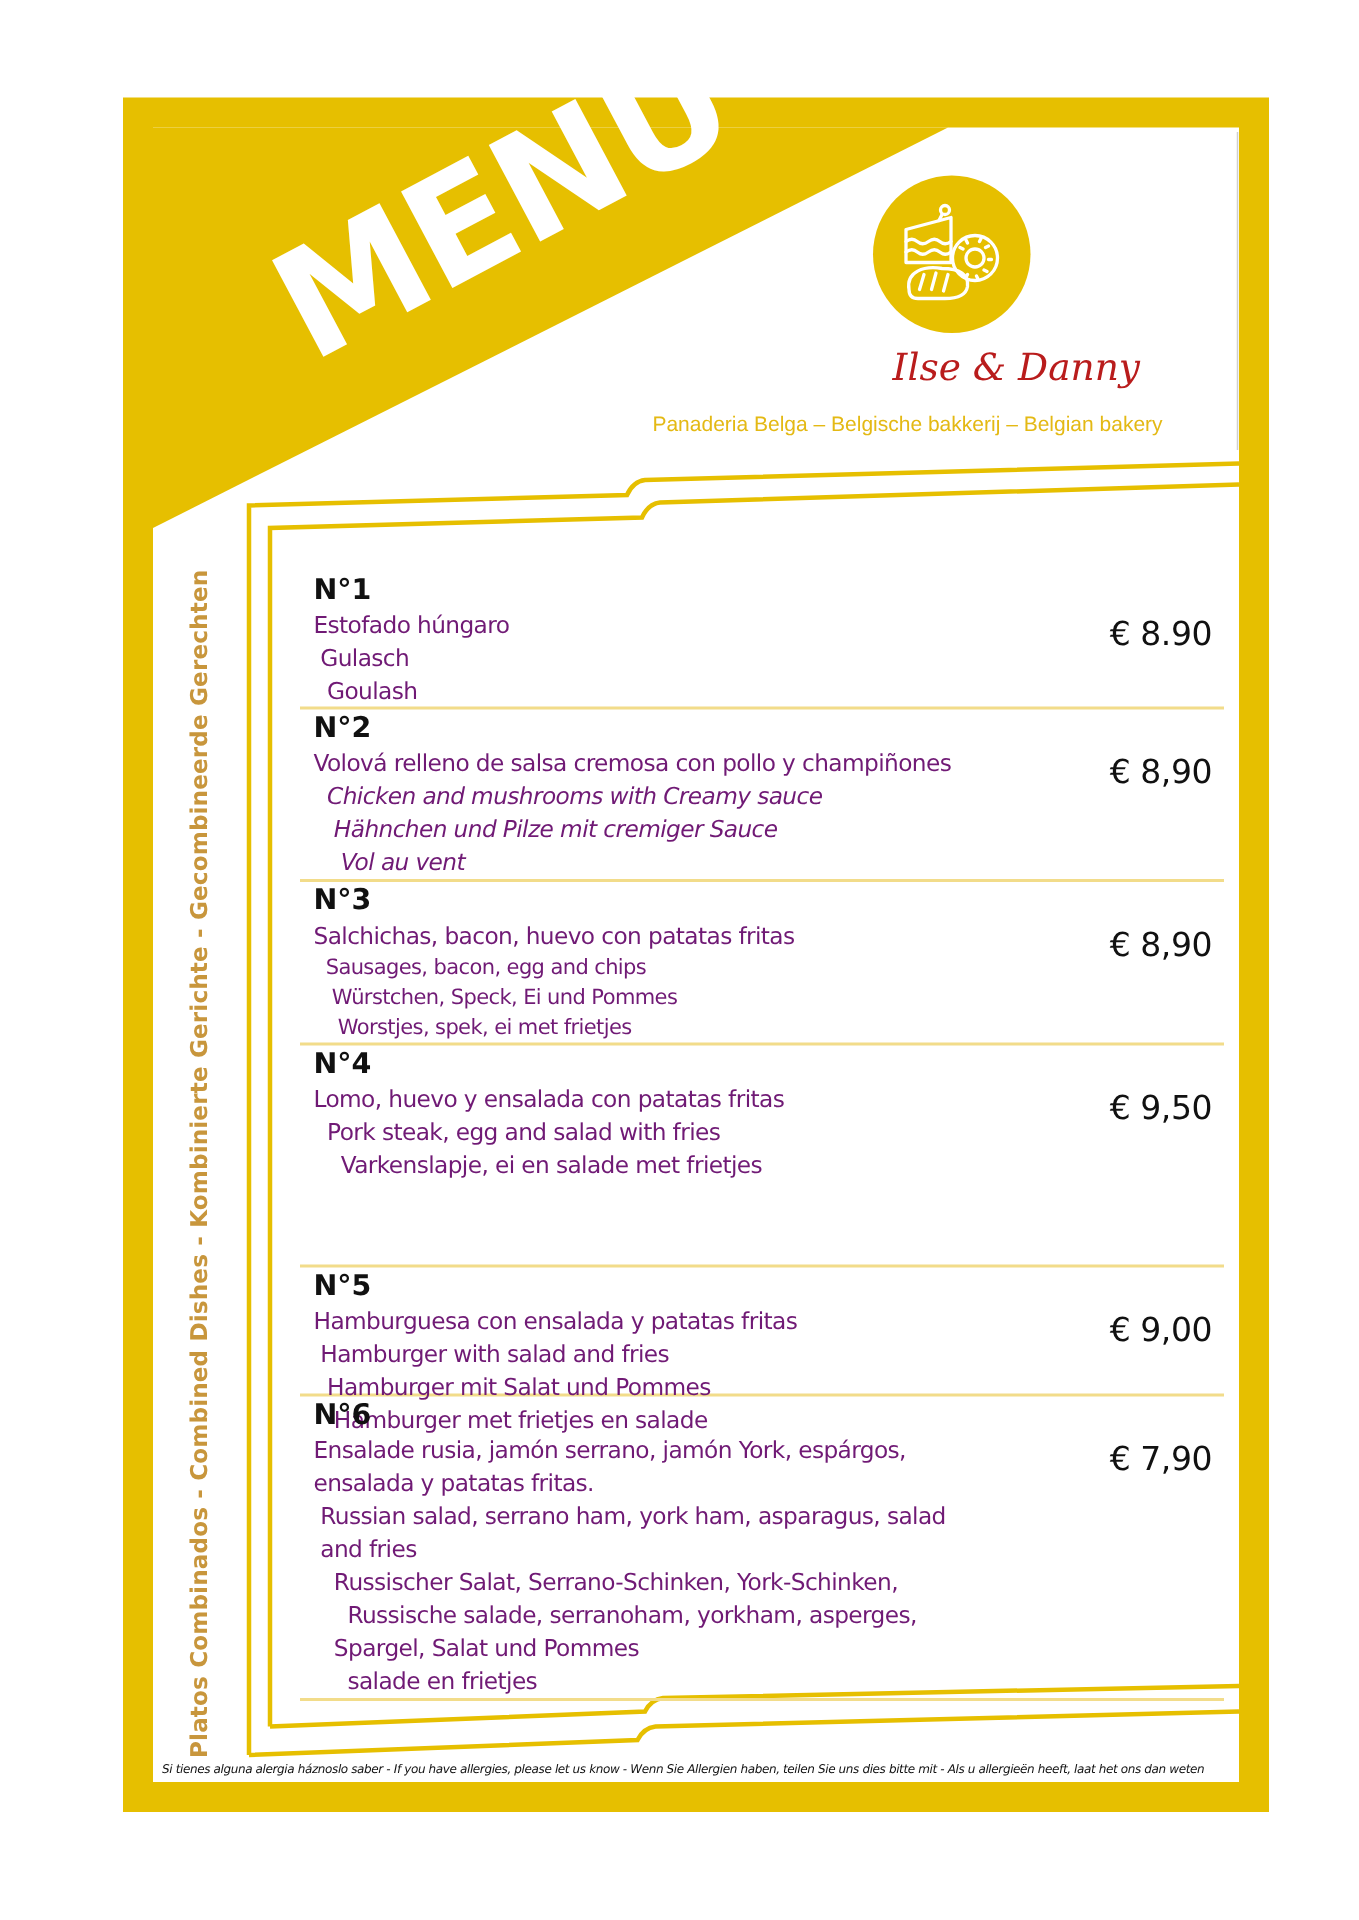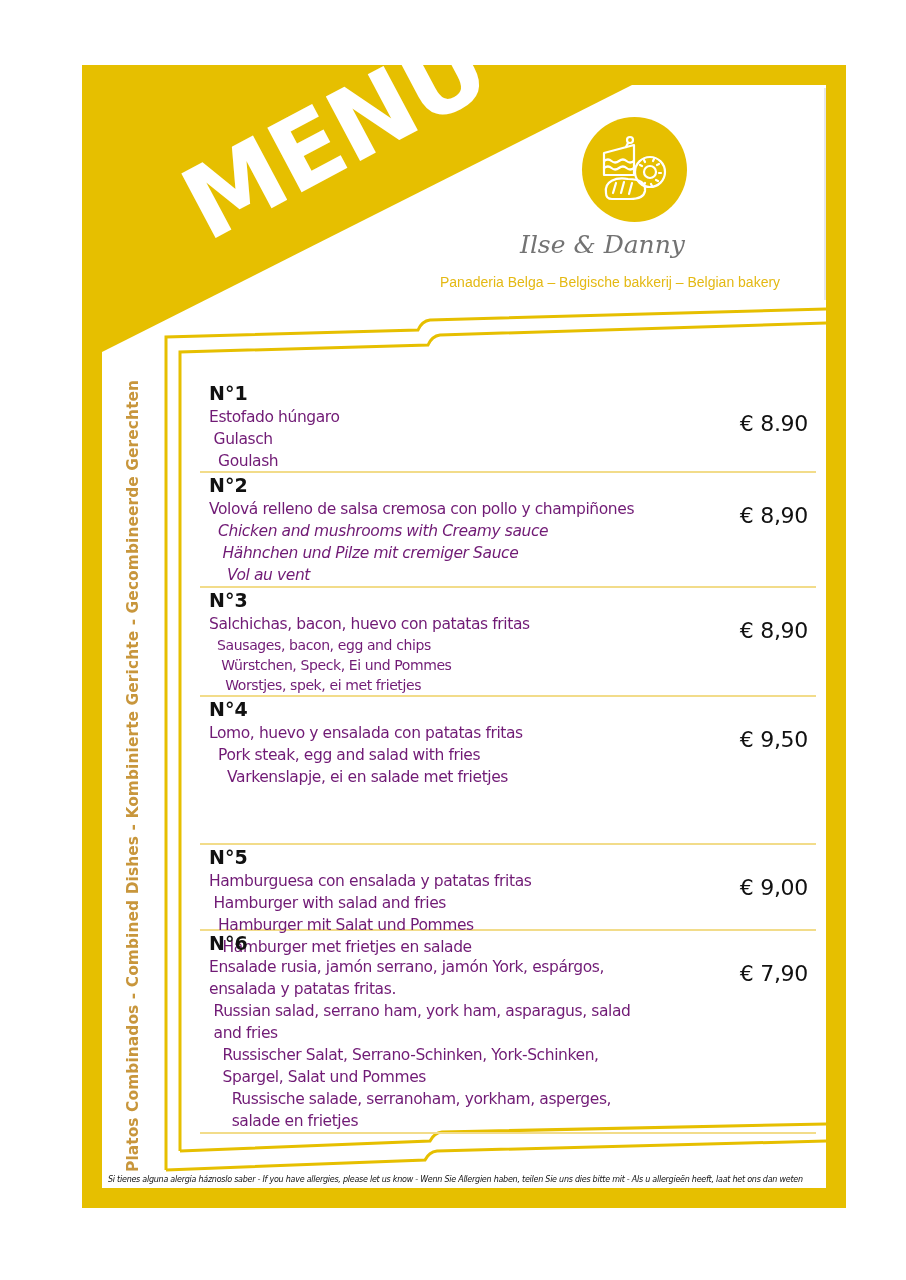--- a/index.html
+++ b/index.html
@@ -14,23 +14,23 @@
     position: absolute; left: 168px; top: 168px;
     font-family: "DejaVu Sans", sans-serif; font-weight: bold;
     font-size: 100px; color: #ffffff; letter-spacing: -2px;
     transform: rotate(-28deg); transform-origin: left top;
     line-height: 1; white-space: nowrap;
   }
 
   .logo { position: absolute; left: 582px; top: 117px; width: 105px; height: 105px; border-radius: 50%; background: #e6bf00; }
   .logo svg { position: absolute; left: 0; top: 0; }
 
-  .brand { position: absolute; left: 520px; top: 230px; width: 240px; text-align: left;
-    font-family: "DejaVu Serif", serif; font-style: italic; font-size: 25px; color: #737373; }
-  .tagline { position: absolute; left: 440px; top: 274px; width: 378px; text-align: left;
+  .brand { position: absolute; left: 520px; top: 230px; width: 240px; text-align: right;
+    font-family: "DejaVu Serif", serif; font-style: italic; font-size: 25px; color: #b91c1c; }
+  .tagline { position: absolute; left: 416px; top: 274px; width: 378px; text-align: center;
     font-family: "Liberation Sans", sans-serif; font-size: 14px; color: #e4b914; white-space: nowrap; }
 
   .side-text {
     position: absolute; left: 124px; top: 1172px;
     transform: rotate(-90deg); transform-origin: left top;
     font-family: "DejaVu Sans", sans-serif; font-weight: bold; font-size: 15.4px;
     color: #c8963c; white-space: nowrap; letter-spacing: 0.1px;
   }
 
   .items { position: absolute; left: 200px; top: 381px; width: 616px; }
@@ -129,20 +129,20 @@
     <div class="line" style="white-space:pre">   Hamburger met frietjes en salade</div>
     <div class="price">€ 9,00</div>
   </div>
   <div class="item" style="height:203px">
     <div class="num">N°6</div>
     <div class="line" style="white-space:pre">Ensalade rusia, jamón serrano, jamón York, espárgos,</div>
     <div class="line" style="white-space:pre">ensalada y patatas fritas.</div>
     <div class="line" style="white-space:pre"> Russian salad, serrano ham, york ham, asparagus, salad</div>
     <div class="line" style="white-space:pre"> and fries</div>
     <div class="line" style="white-space:pre">   Russischer Salat, Serrano-Schinken, York-Schinken,</div>
+    <div class="line" style="white-space:pre">     Russische salade, serranoham, yorkham, asperges,</div>
     <div class="line" style="white-space:pre">   Spargel, Salat und Pommes</div>
-    <div class="line" style="white-space:pre">     Russische salade, serranoham, yorkham, asperges,</div>
     <div class="line" style="white-space:pre">     salade en frietjes</div>
     <div class="price">€ 7,90</div>
   </div>
 </div>
 
 <div class="footer">Si tienes alguna alergia háznoslo saber - If you have allergies, please let us know - Wenn Sie Allergien haben, teilen Sie uns dies bitte mit  - Als u allergieën heeft, laat het ons dan weten</div>
 
 </body></html>

